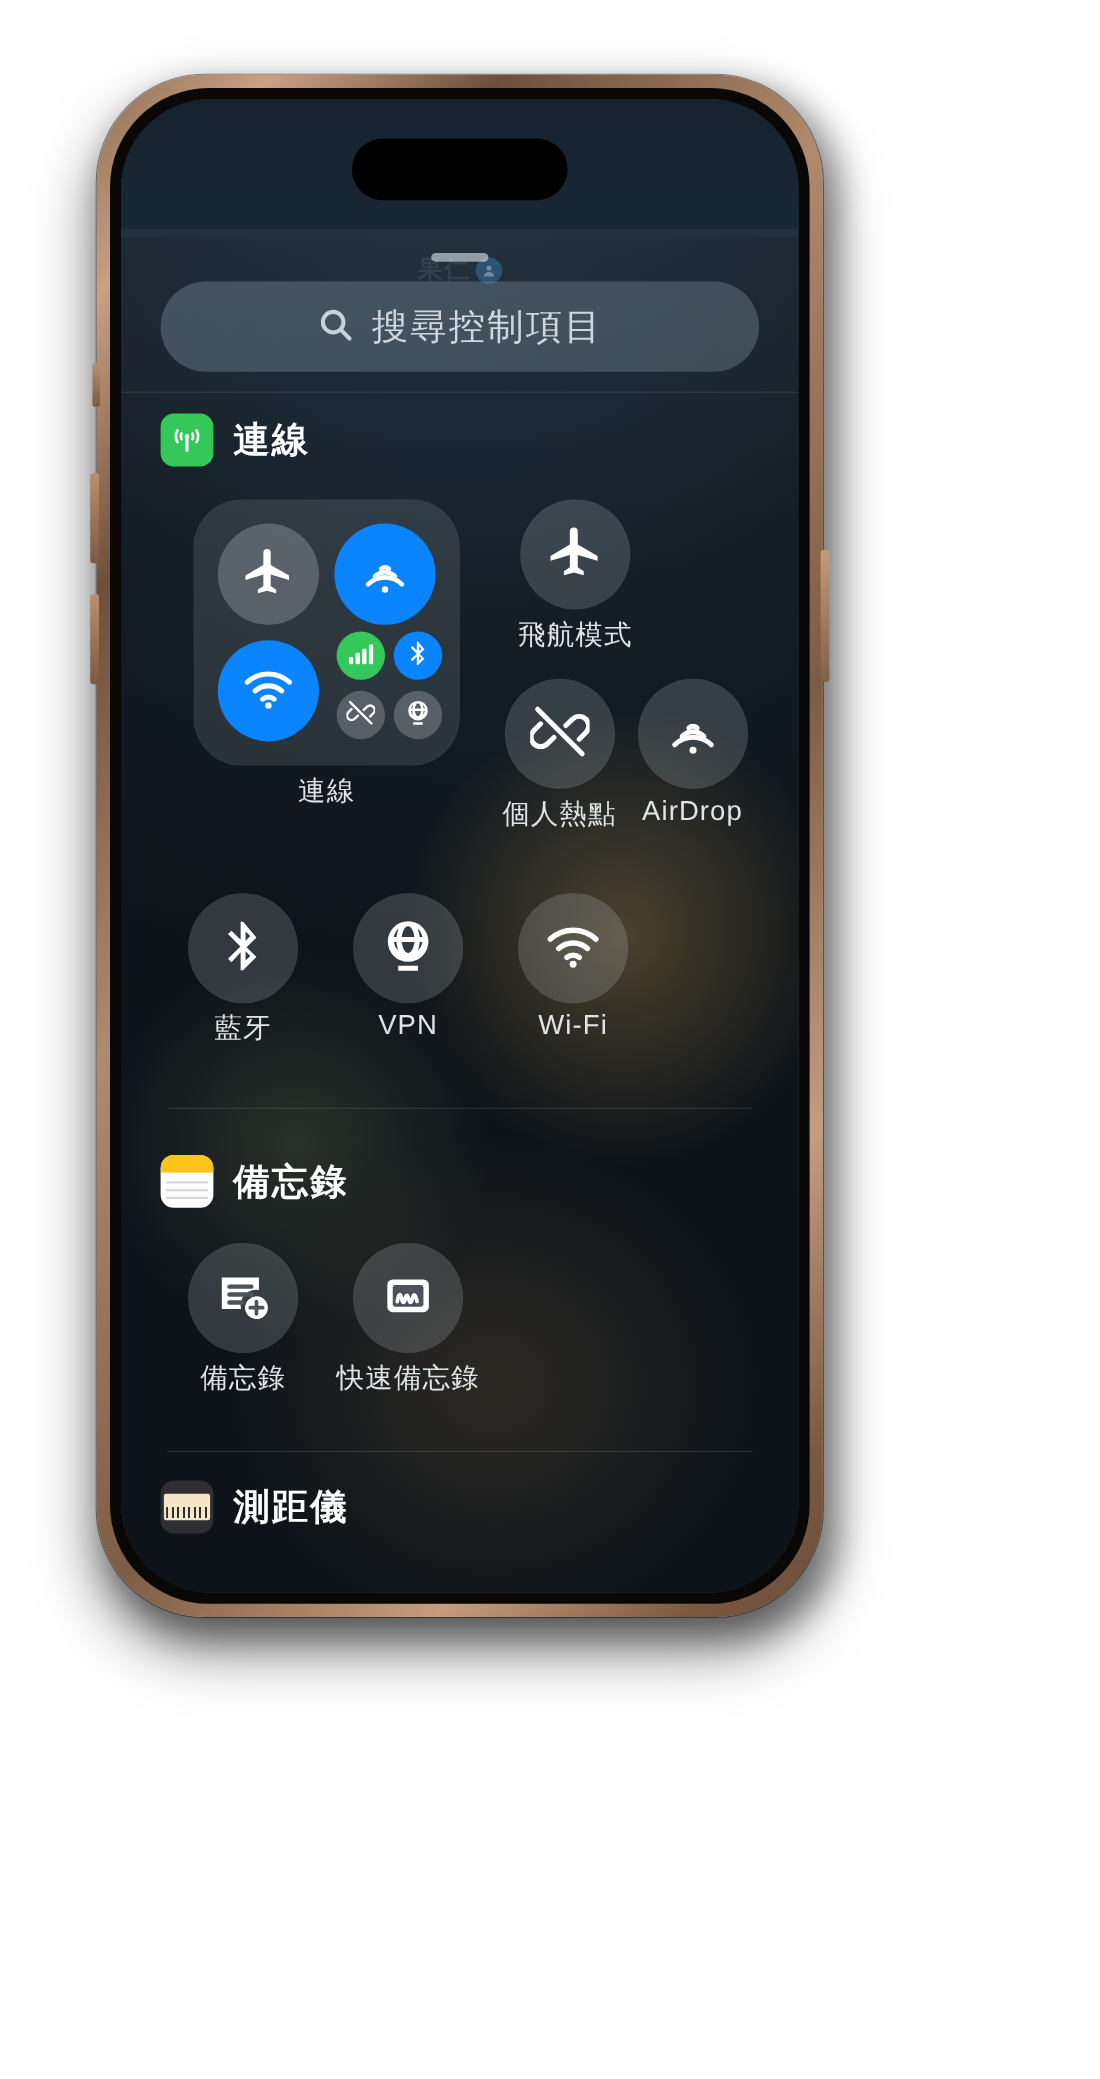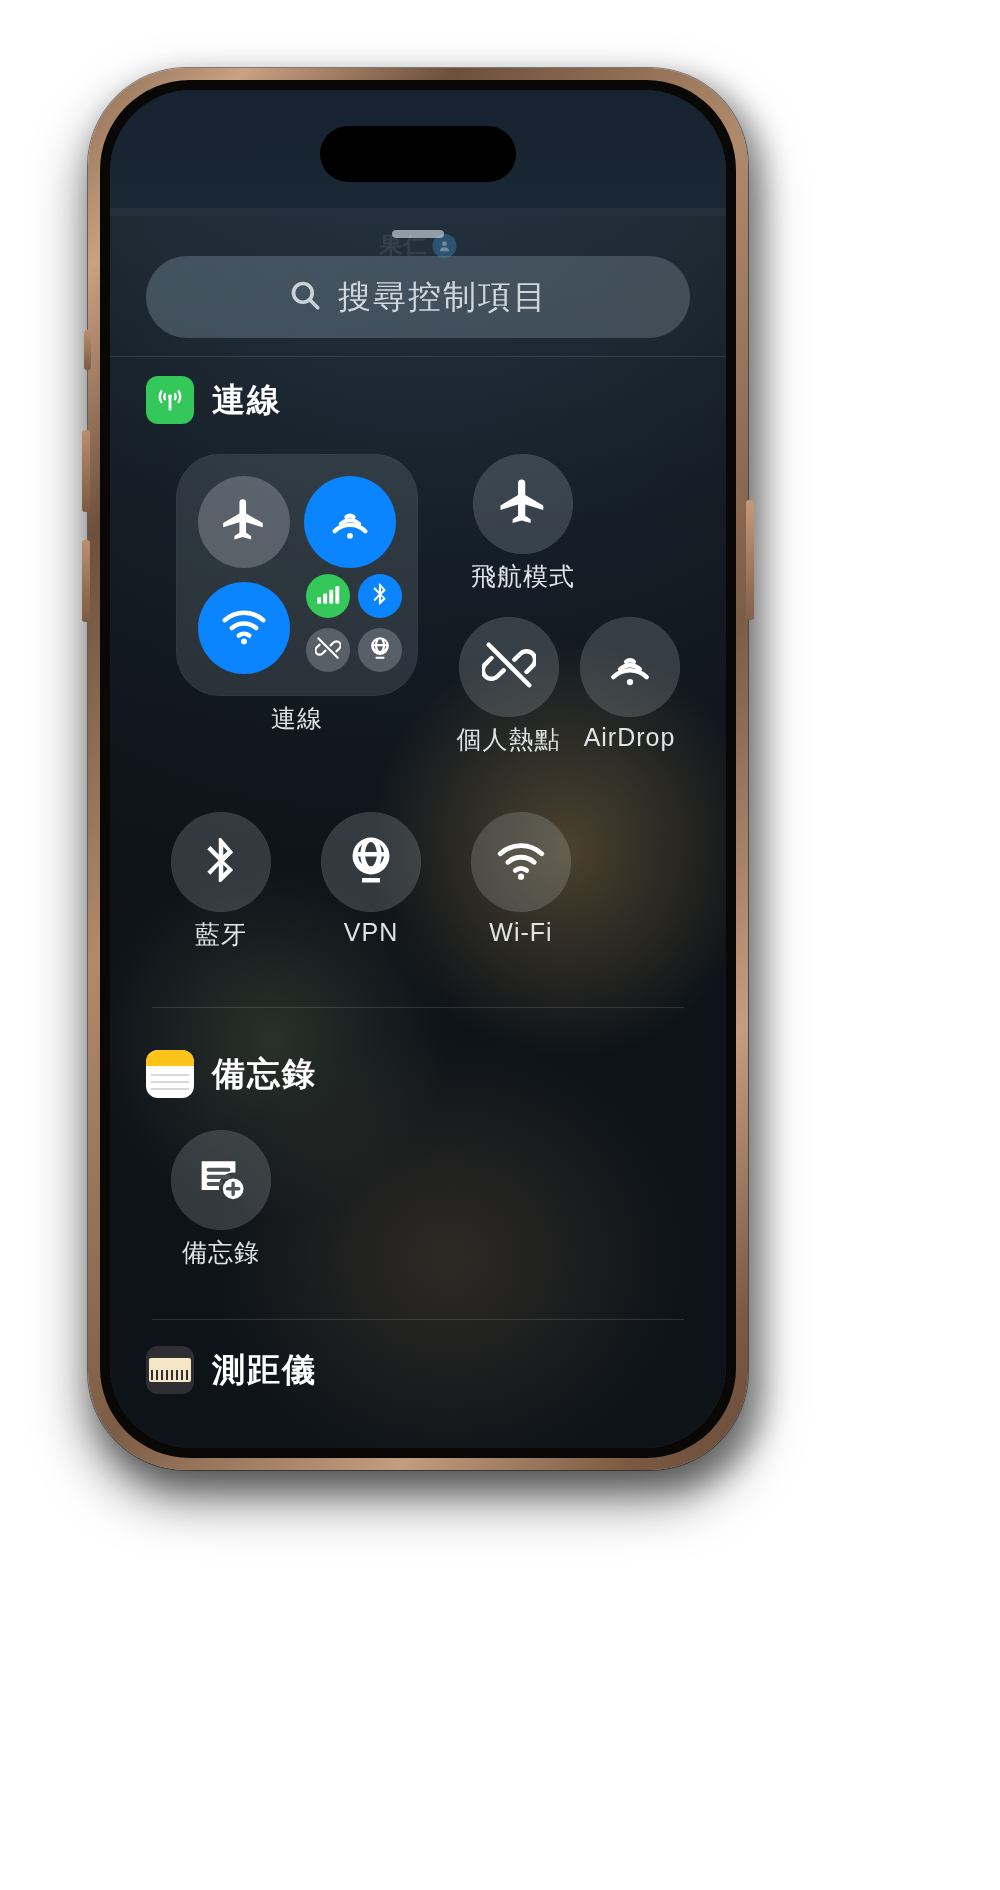--- a/index.html
+++ b/index.html
@@ -390,20 +390,32 @@
                   <rect x="5.6" y="7.4" width="10.6" height="1.8" rx=".9" fill="#4d5358"></rect>
                   <rect x="5.6" y="10.6" width="10.6" height="1.8" rx=".9" fill="#4d5358"></rect>
                   <rect x="5.6" y="13.8" width="7" height="1.8" rx=".9" fill="#4d5358"></rect>
                   <circle cx="17.4" cy="16.8" r="4.6"></circle>
                   <path d="M17.4 14.3v5M14.9 16.8h5" stroke="#4d5358" stroke-width="1.5" stroke-linecap="round"></path>
                 </svg>
               </span>
             </div>
             <div class="cap">備忘錄</div>
           </div>
+          <div class="cell">
+            <div class="circle">
+              <span>
+                <svg viewBox="0 0 24 24">
+                  <rect x="3.6" y="5.4" width="16.8" height="13.2" rx="2.2"></rect>
+                  <rect x="5.8" y="7.6" width="12.4" height="8.8" rx="1" fill="#4d5358"></rect>
+                  <path d="M7.6 14.4c.5-3.4 1.3-3.6 1.8-1.2.4 2 1 1.9 1.4.2.4-2.1 1-2.1 1.5 0 .4 1.7 1 1.7 1.5-.3.5-2.2 1.2-2 1.8 1.2" fill="none" stroke="#fff" stroke-width="1.5" stroke-linecap="round" stroke-linejoin="round"></path>
+                </svg>
+              </span>
+            </div>
+            <div class="cap">快速備忘錄</div>
+          </div>
         </div>
 
         <div class="divider" style="margin-top:50px;"></div>
 
         <div class="sec-head" style="margin-top:26px;">
           <span class="sec-icon measure">
               <span class="ruler"></span>
             </span>
           <span class="sec-title">測距儀</span>
         </div>

